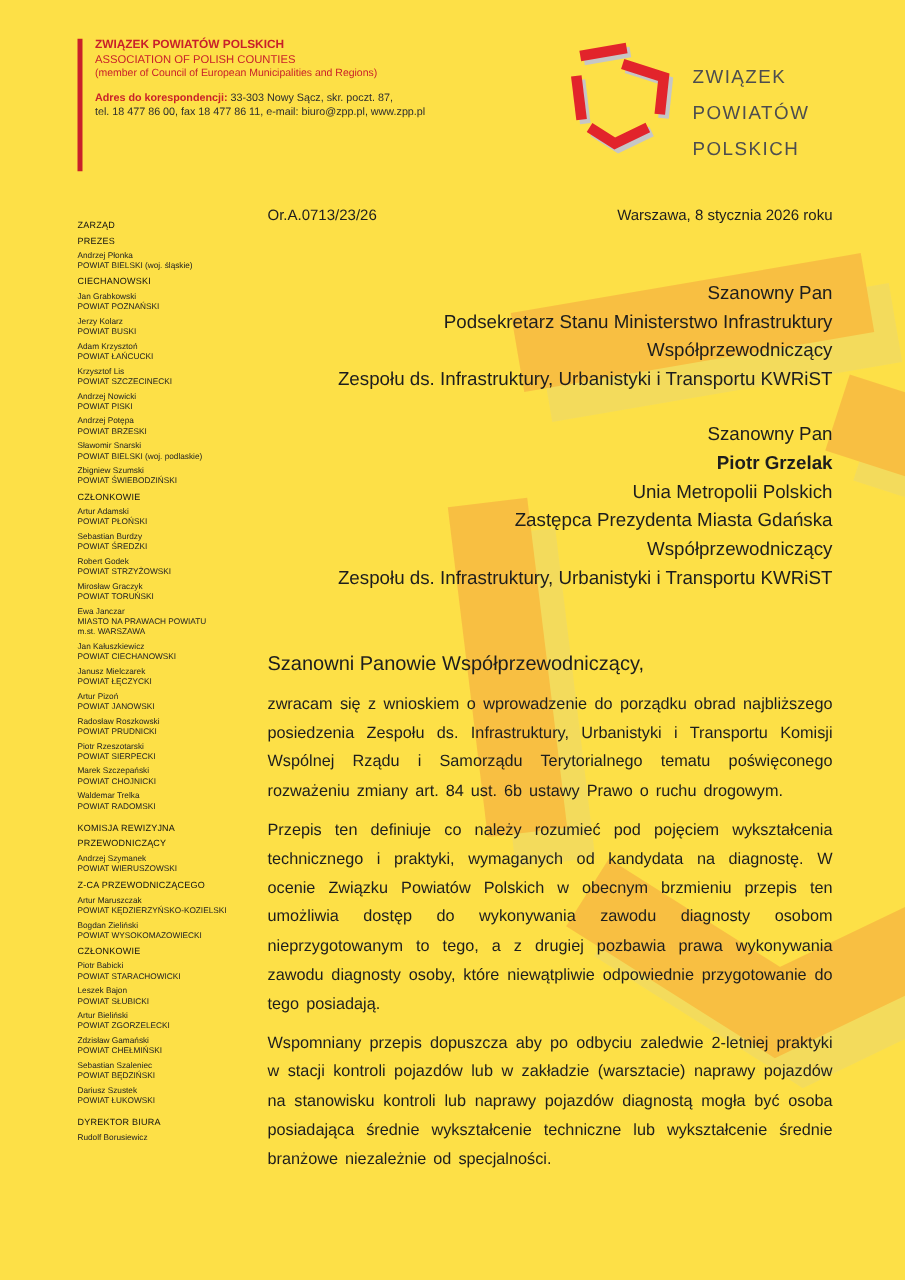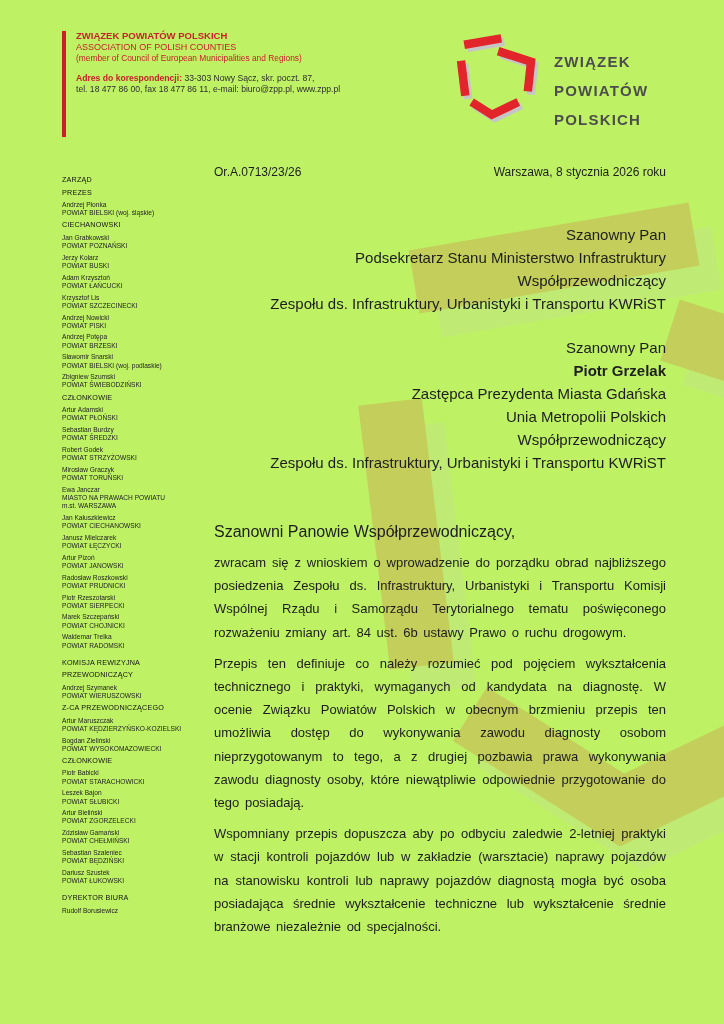--- a/index.html
+++ b/index.html
@@ -9,37 +9,37 @@
     --shadow-gray:#c6c6c6;
     --text:#222222;
   }
   *{margin:0;padding:0;box-sizing:border-box;}
   html,body{background:#fff;}
   body{
     width:724px;height:1024px;position:relative;
     font-family:"Liberation Sans","DejaVu Sans",sans-serif;
     color:var(--text);
   }
-  .page{position:absolute;inset:0;background:#bef264;overflow:hidden;}
+  .page{position:absolute;inset:0;background:#fde047;overflow:hidden;}
 
   
   .watermark{position:absolute;left:318px;top:178px;width:800px;height:800px;opacity:.17;pointer-events:none;}
   .watermark svg{width:100%;height:100%;}
 
   
   .red-rule{position:absolute;left:62px;top:31px;width:4px;height:106px;background:var(--header-red);}
   .hdr-text{position:absolute;left:76px;top:30px;width:340px;}
   .hdr-org{color:var(--header-red);font-weight:bold;font-size:9.5px;line-height:12px;}
   .hdr-en{color:var(--header-red);font-size:9px;line-height:11px;}
   .hdr-mem{color:var(--header-red);font-size:8.4px;line-height:11px;}
   .hdr-addr{margin-top:9px;font-size:8.6px;line-height:10.5px;color:#2e2e2e;}
   .hdr-addr .lbl{color:var(--header-red);font-weight:bold;}
   .logo-mark{position:absolute;left:448px;top:31px;width:113px;height:106px;}
   .logo-mark svg{width:100%;height:100%;}
-  .logo-text{position:absolute;left:554px;top:47px;font-size:15px;line-height:29px;letter-spacing:1.2px;color:var(--logo-gray);font-weight:700;}
+  .logo-text{position:absolute;left:554px;top:47px;font-size:15px;line-height:29px;letter-spacing:1.2px;color:var(--logo-gray);font-weight:400;}
 
   
   .sidebar{position:absolute;left:62px;top:172px;width:152px;}
   .sb-head{font-size:7.2px;font-weight:normal;line-height:8.5px;margin:4px 0 4px;letter-spacing:.2px;color:#111;}
   .sb-head.major{margin-top:9px;}
   .sb-member{margin-bottom:3.5px;}
   .sb-line{font-size:6.6px;line-height:8.2px;color:#222;}
 
   
   .main{position:absolute;left:214px;top:165px;width:452px;}
@@ -258,22 +258,22 @@
     <div class="recipients">
         <div class="recipient">
           <div>Szanowny Pan</div>
           <div>Podsekretarz Stanu Ministerstwo Infrastruktury</div>
           <div>Współprzewodniczący</div>
           <div>Zespołu ds. Infrastruktury, Urbanistyki i Transportu KWRiST</div>
         </div>
         <div class="recipient">
           <div>Szanowny Pan</div>
           <div class="r-name">Piotr Grzelak</div>
+          <div>Unia Metropolii Polskich</div>
           <div>Zastępca Prezydenta Miasta Gdańska</div>
-          <div>Unia Metropolii Polskich</div>
           <div>Współprzewodniczący</div>
           <div>Zespołu ds. Infrastruktury, Urbanistyki i Transportu KWRiST</div>
         </div>
       </div>
 
     <div class="salutation">Szanowni Panowie Współprzewodniczący,</div>
 
     <div class="paragraphs">
         <p>zwracam się z wnioskiem o wprowadzenie do porządku obrad najbliższego posiedzenia Zespołu ds. Infrastruktury, Urbanistyki i Transportu Komisji Wspólnej Rządu i Samorządu Terytorialnego tematu poświęconego rozważeniu zmiany art. 84 ust. 6b ustawy Prawo o ruchu drogowym.</p>
         <p>Przepis ten definiuje co należy rozumieć pod pojęciem wykształcenia technicznego i praktyki, wymaganych od kandydata na diagnostę. W ocenie Związku Powiatów Polskich w obecnym brzmieniu przepis ten umożliwia dostęp do wykonywania zawodu diagnosty osobom nieprzygotowanym to tego, a z drugiej pozbawia prawa wykonywania zawodu diagnosty osoby, które niewątpliwie odpowiednie przygotowanie do tego posiadają.</p>

